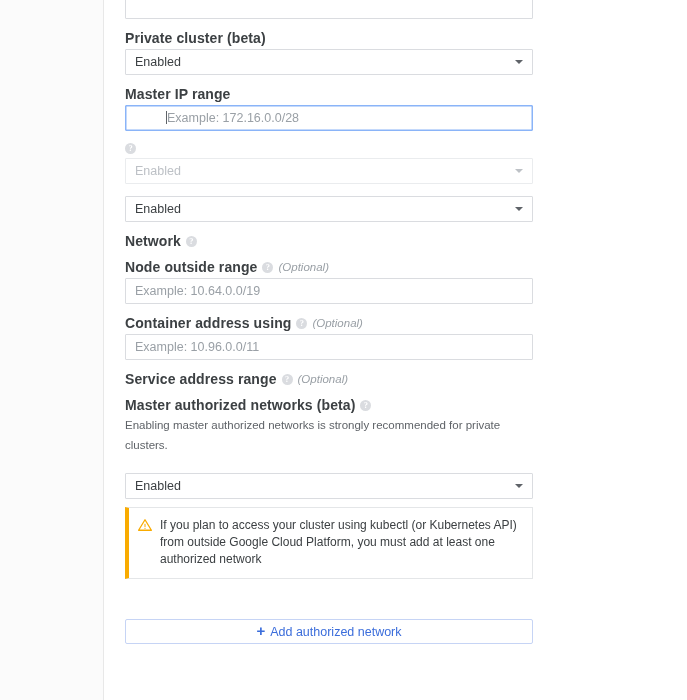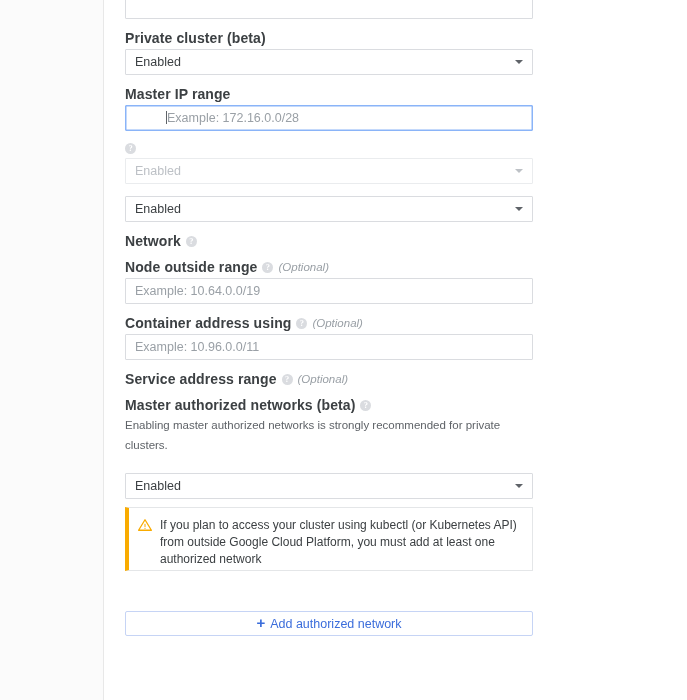--- a/index.html
+++ b/index.html
@@ -136,21 +136,21 @@
   }
   .select.disabled .caret { border-top-color: #bdc1c6; }
 
   
   .warning {
     box-sizing: border-box;
     width: 100%;
     border: 1px solid #e4e6e8;
     border-left: 4px solid #f9ab00;
     background: #ffffff;
-    padding: 9px 11px 2px 9px;
+    padding: 9px 11px 10px 9px;
     display: flex;
     gap: 8px;
     margin-top: 8px;
   }
   .warn-icon {
     flex: 0 0 14px;
     width: 14px;
     height: 14px;
     margin-top: 1px;
   }

